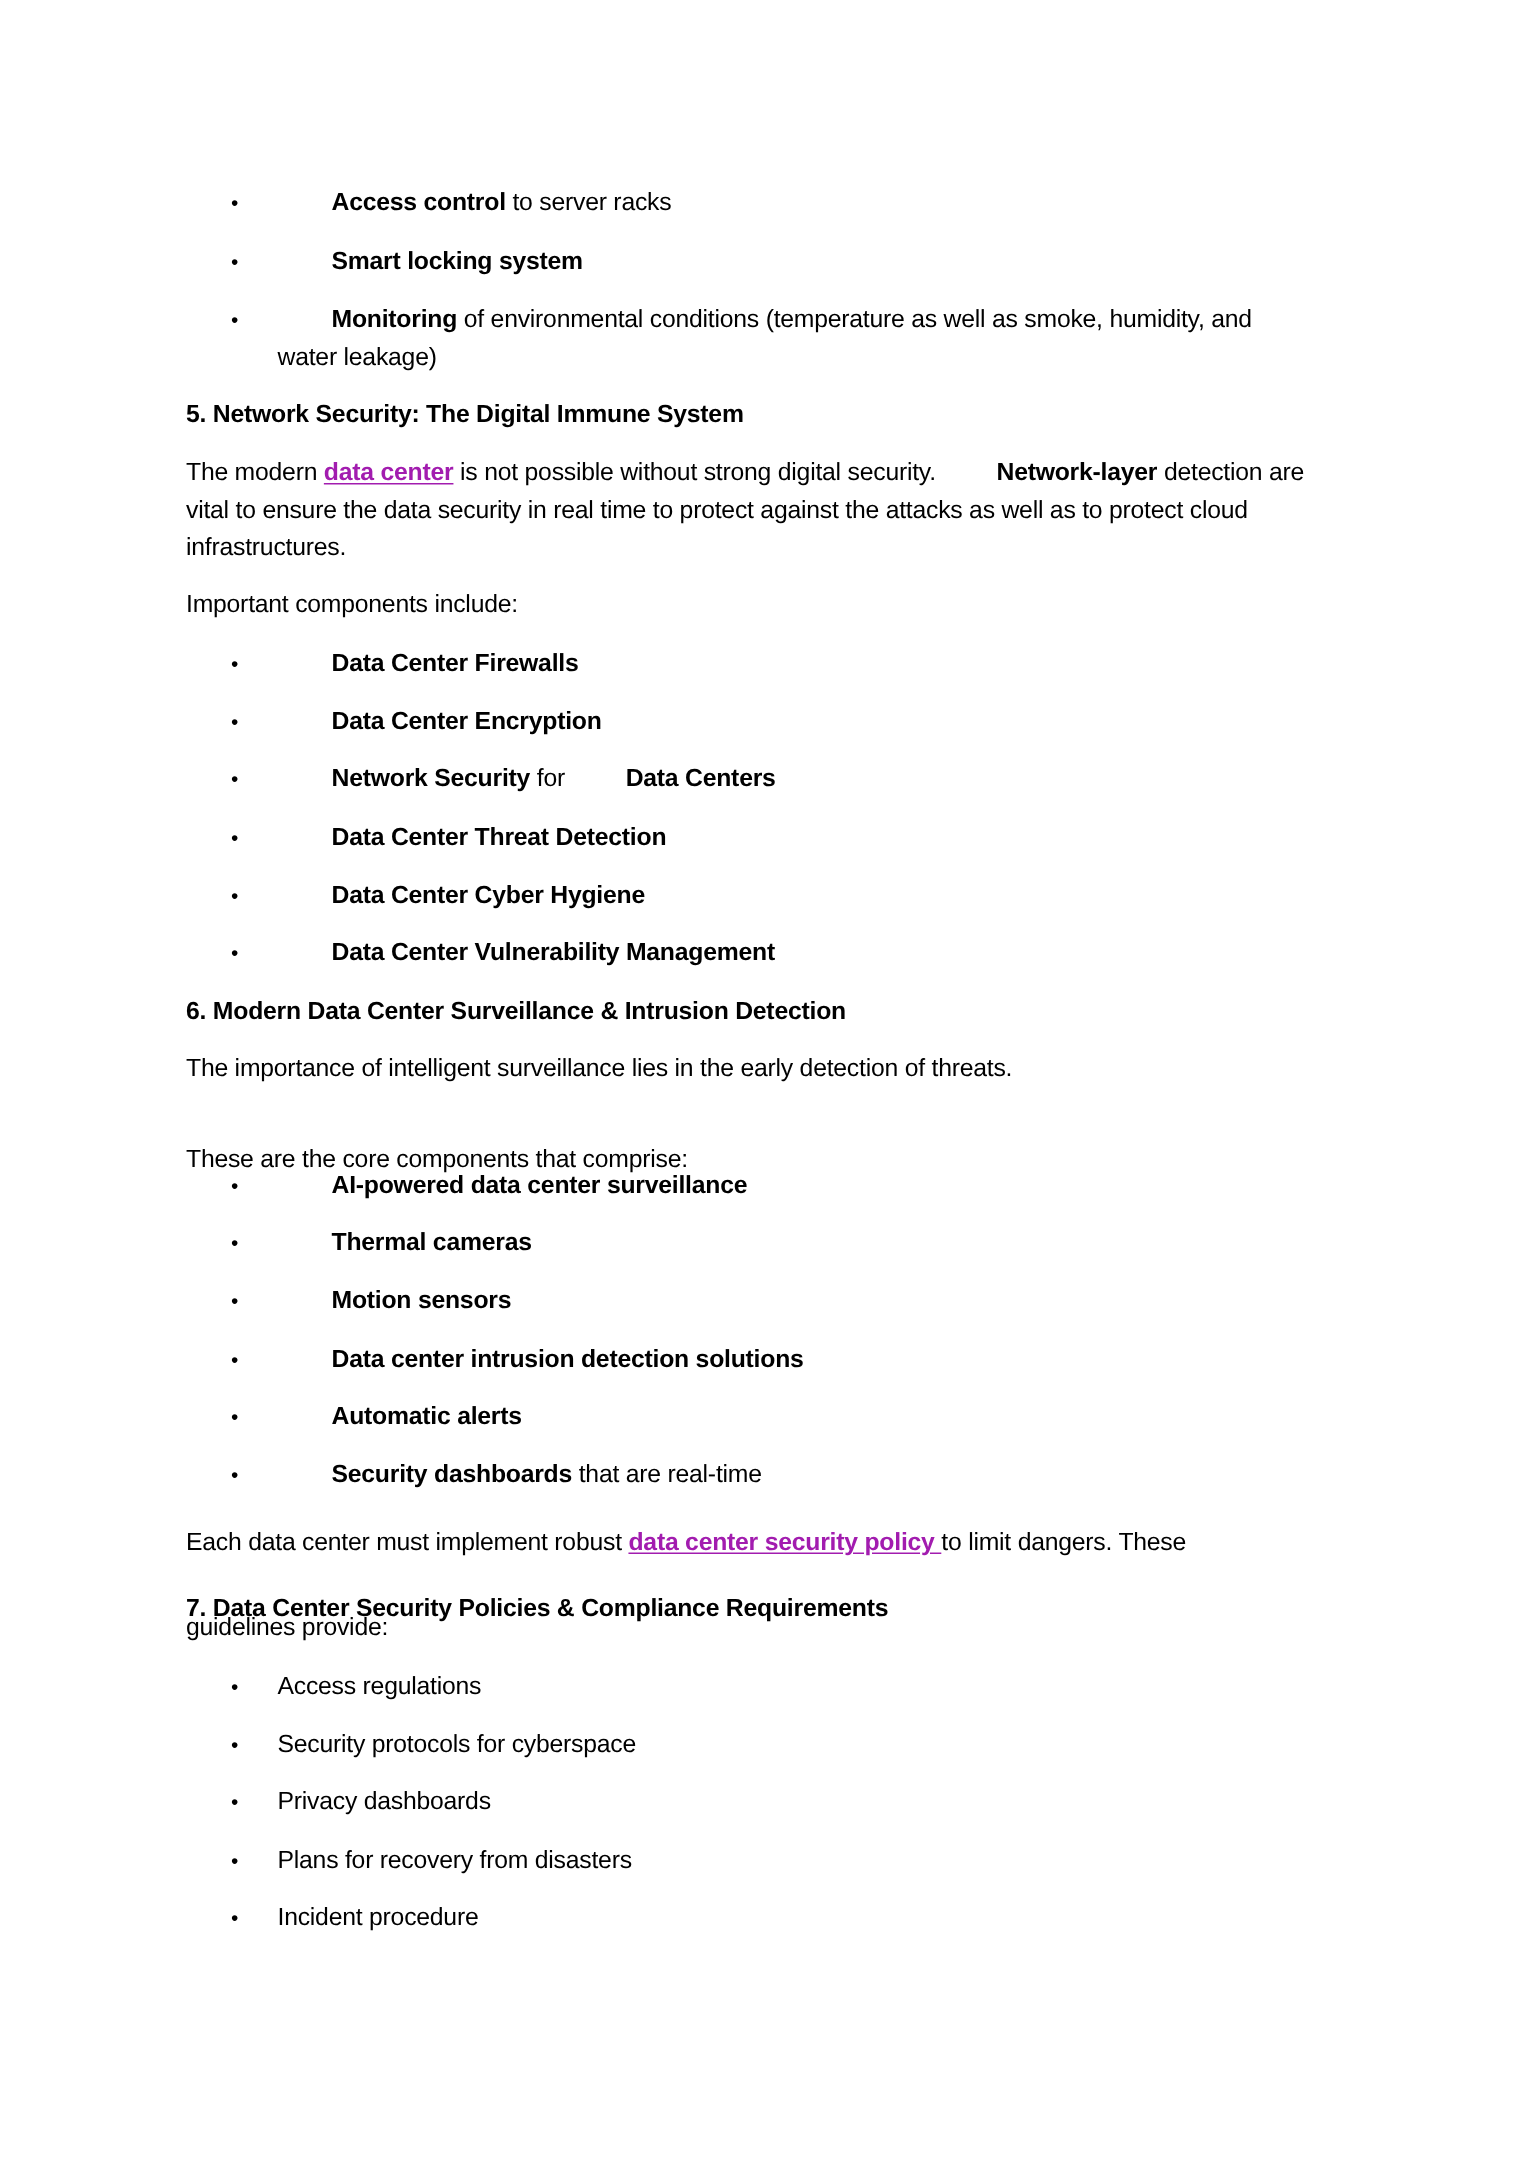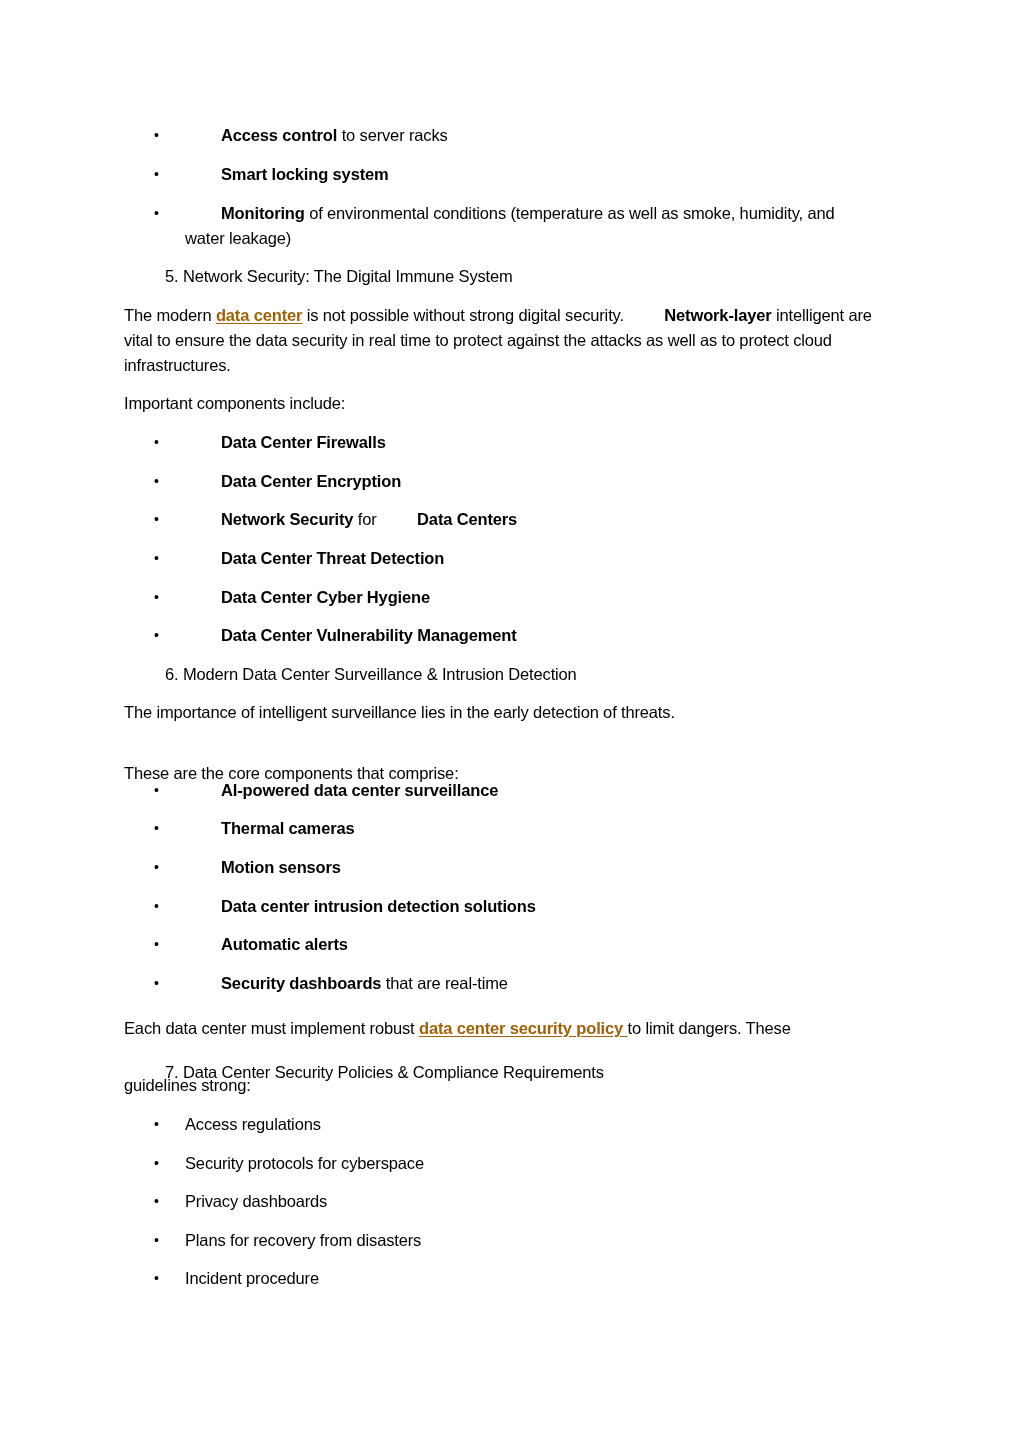--- a/index.html
+++ b/index.html
@@ -45,23 +45,23 @@
       left: 31px;
       top: 0;
     }
     .bullet-row .text2 {
       position: absolute;
       left: 31px;
       top: 25px;
       text-align: center;
     }
     b, .b { font-weight: bold; margin-left: 36px; }
-    .heading { font-weight: normal; margin-left: 41px; }
+    .heading { font-weight: bold; }
     a.link {
-      color: #a16207;
+      color: #a21caf;
       font-weight: bold;
       text-decoration: underline;
       text-underline-offset: 2px;
       margin-top: 21px;
     }
   </style>
 </head>
 <body>
 
 <div class="page">
@@ -76,21 +76,21 @@
   </div>
   <div class="bullet-row" style="top:201px;">
     <span class="dot">•</span>
     <span class="text"><b>Monitoring</b><span> of environmental conditions (temperature as well as smoke, humidity, and</span></span>
     <span class="text2">water leakage)</span>
   </div>
 
   <div class="line heading" style="top:264px;">5. Network Security: The Digital Immune System</div>
 
   <div class="line" style="top:303px;">
-    <span>The modern </span><a class="link" href="#">data center</a><span> is not possible without strong digital security. </span><b>Network-layer</b><span> intelligent are</span>
+    <span>The modern </span><a class="link" href="#">data center</a><span> is not possible without strong digital security. </span><b>Network-layer</b><span> detection are</span>
   </div>
   <div class="line" style="top:328px;">vital to ensure the data security in real time to protect against the attacks as well as to protect cloud</div>
   <div class="line" style="top:353px;">infrastructures.</div>
 
   <div class="line" style="top:391px;text-align:center;">Important components include:</div>
 
   <div class="bullet-row" style="top:430px;">
     <span class="dot">•</span>
     <span class="text"><b>Data Center Firewalls</b></span>
   </div>
@@ -141,21 +141,21 @@
   </div>
   <div class="bullet-row" style="top:971px;">
     <span class="dot">•</span>
     <span class="text"><b>Security dashboards</b><span> that are real-time</span></span>
   </div>
 
   <div class="line heading" style="top:1060px;">7. Data Center Security Policies &amp; Compliance Requirements</div>
   <div class="line" style="top:1016px;">
     <span>Each data center must implement robust </span><a class="link" href="#">data center security policy </a><span>to limit dangers. These</span>
   </div>
-  <div class="line" style="top:1073px;">guidelines strong:</div>
+  <div class="line" style="top:1073px;">guidelines provide:</div>
 
   <div class="bullet-row" style="top:1112px;">
     <span class="dot">•</span>
     <span class="text">Access regulations</span>
   </div>
   <div class="bullet-row" style="top:1151px;">
     <span class="dot">•</span>
     <span class="text">Security protocols for cyberspace</span>
   </div>
   <div class="bullet-row" style="top:1189px;">

